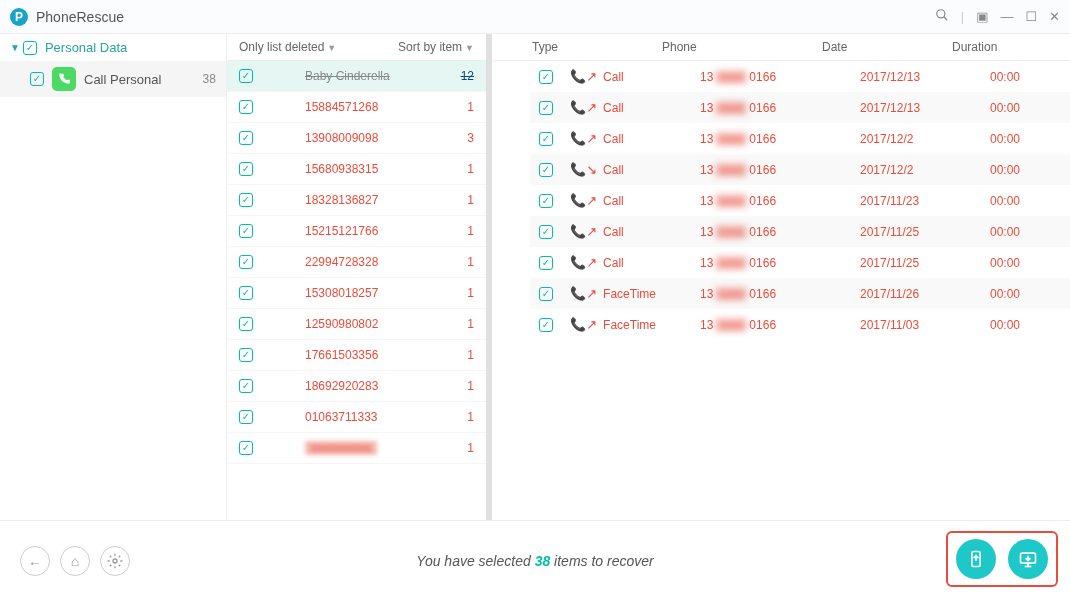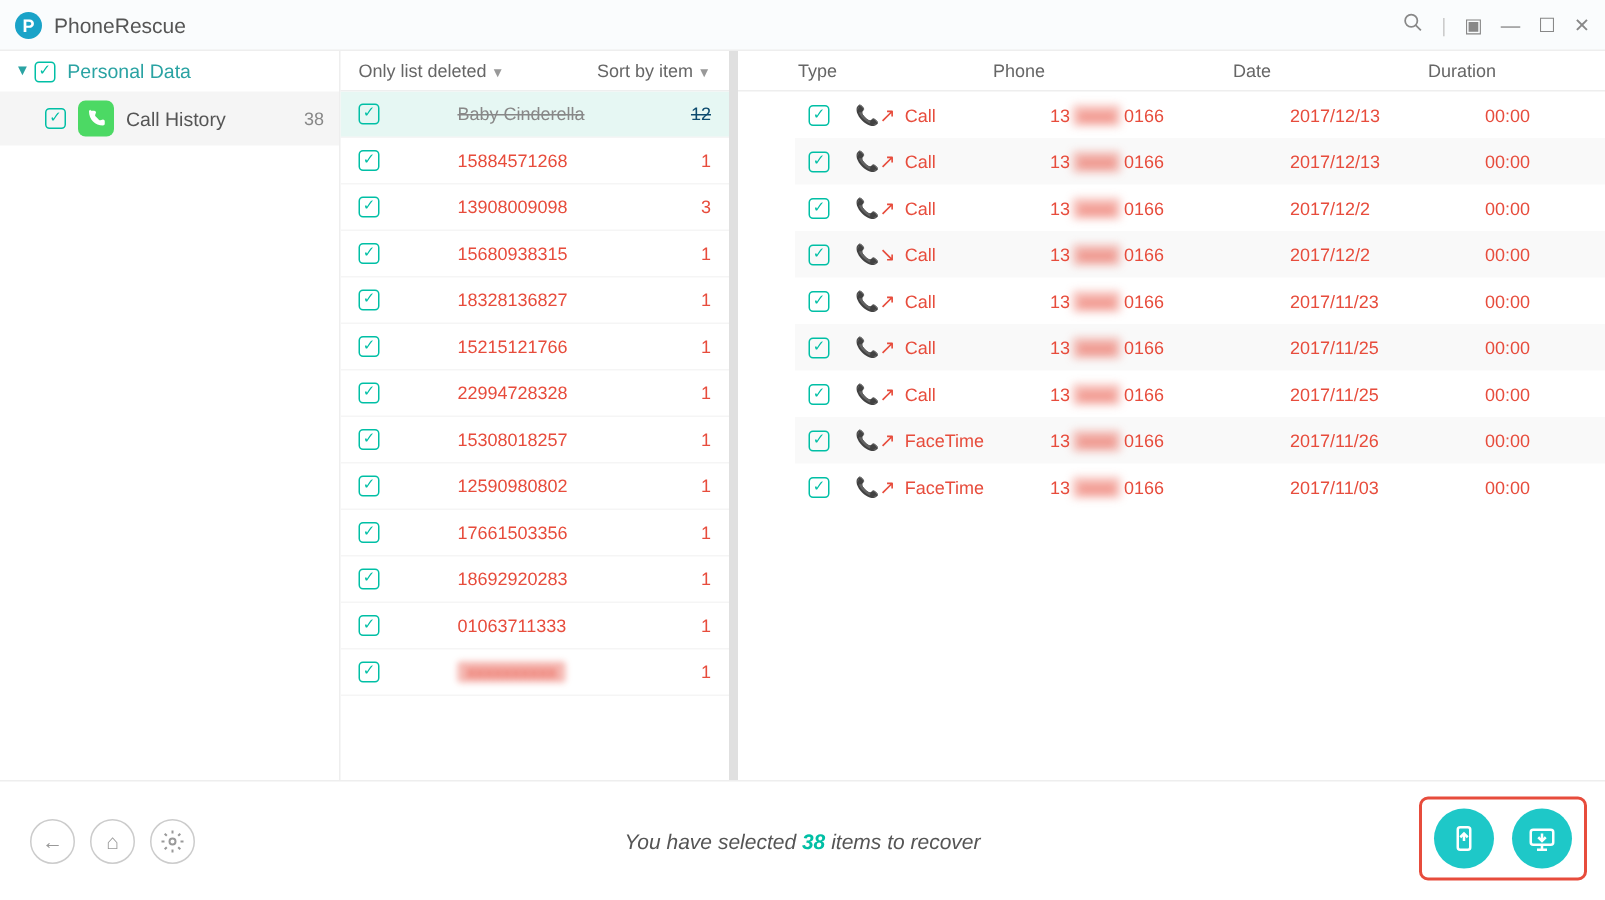--- a/index.html
+++ b/index.html
@@ -79,21 +79,21 @@
       <span class="chk"></span>
       <span>Personal Data</span>
     </div>
     <div class="tree-row tree-child">
       <span class="chk"></span>
       <span class="app-icon">
         <svg width="14" height="14" viewBox="0 0 24 24" fill="#fff">
             <path d="M6 2c-1 0-2 1-2 2 0 9 7 16 16 16 1 0 2-1 2-2v-3c0-1-1-2-2-2l-3 1c-1 0-1 0-2-1l-3-3c-1-1-1-1-1-2l1-3c0-1-1-2-2-2H6z"></path>
           </svg>
       </span>
-      <span>Call History</span>
+      <span>Call Personal</span>
       <span class="count-badge">38</span>
     </div>
   </div>
 
   <div class="midpane">
     <div class="mid-header">
       <span><span>Only list deleted</span><span class="dd-caret">▼</span></span>
       <span class="sort"><span>Sort by item</span><span class="dd-caret">▼</span></span>
     </div>
     <div class="mid-list" id="mid-list">

